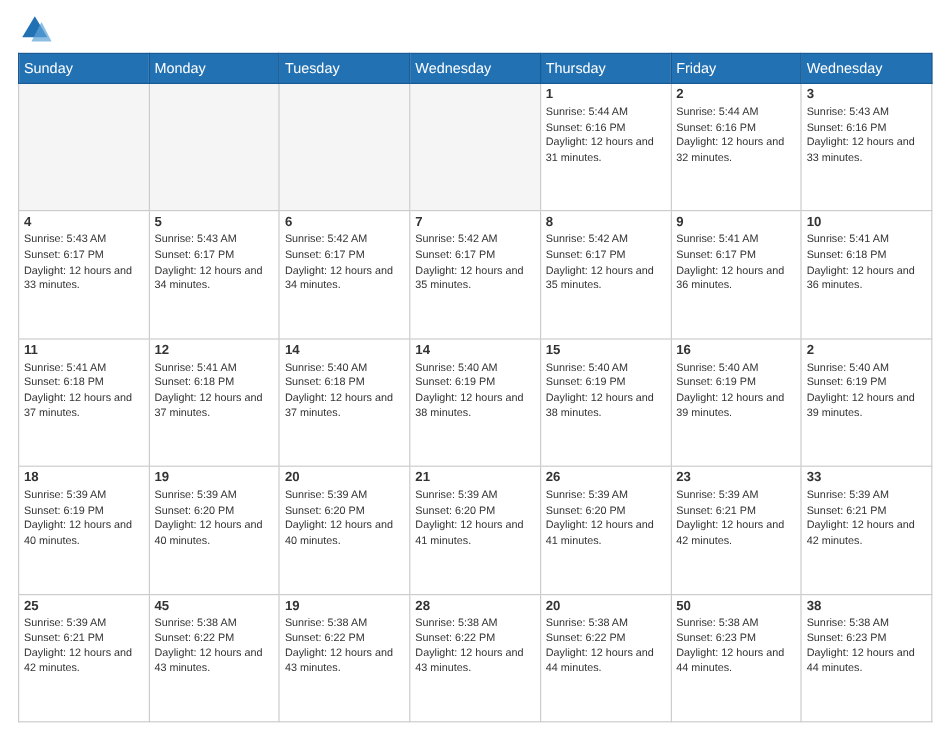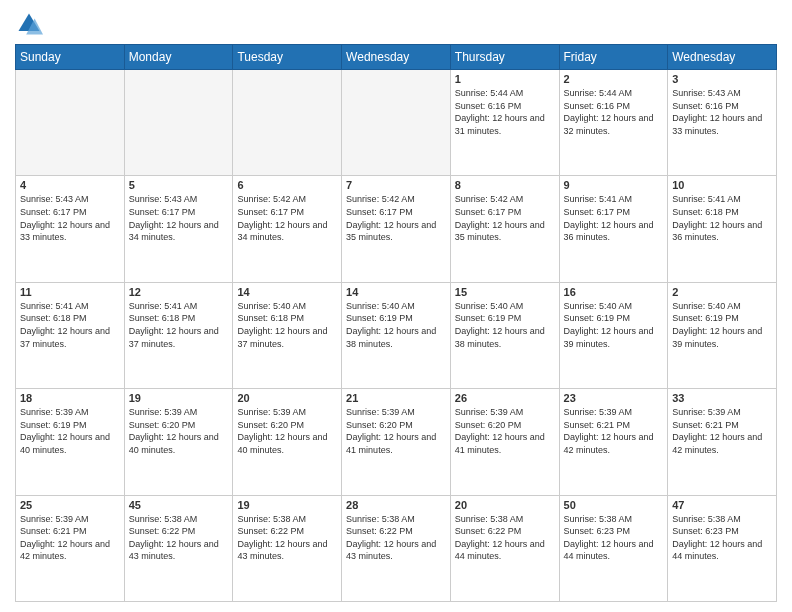--- a/index.html
+++ b/index.html
@@ -251,19 +251,19 @@
           </td>
           <td>
             <span class="day-num">20</span>
             <div class="day-info">Sunrise: 5:38 AM<br>Sunset: 6:22 PM<br>Daylight: 12 hours and 44 minutes.</div>
           </td>
           <td>
             <span class="day-num">50</span>
             <div class="day-info">Sunrise: 5:38 AM<br>Sunset: 6:23 PM<br>Daylight: 12 hours and 44 minutes.</div>
           </td>
           <td>
-            <span class="day-num">47</span>
+            <span class="day-num">38</span>
             <div class="day-info">Sunrise: 5:38 AM<br>Sunset: 6:23 PM<br>Daylight: 12 hours and 44 minutes.</div>
           </td>
         </tr>
       </tbody>
   </table>
 </div>
 
 </body></html>

